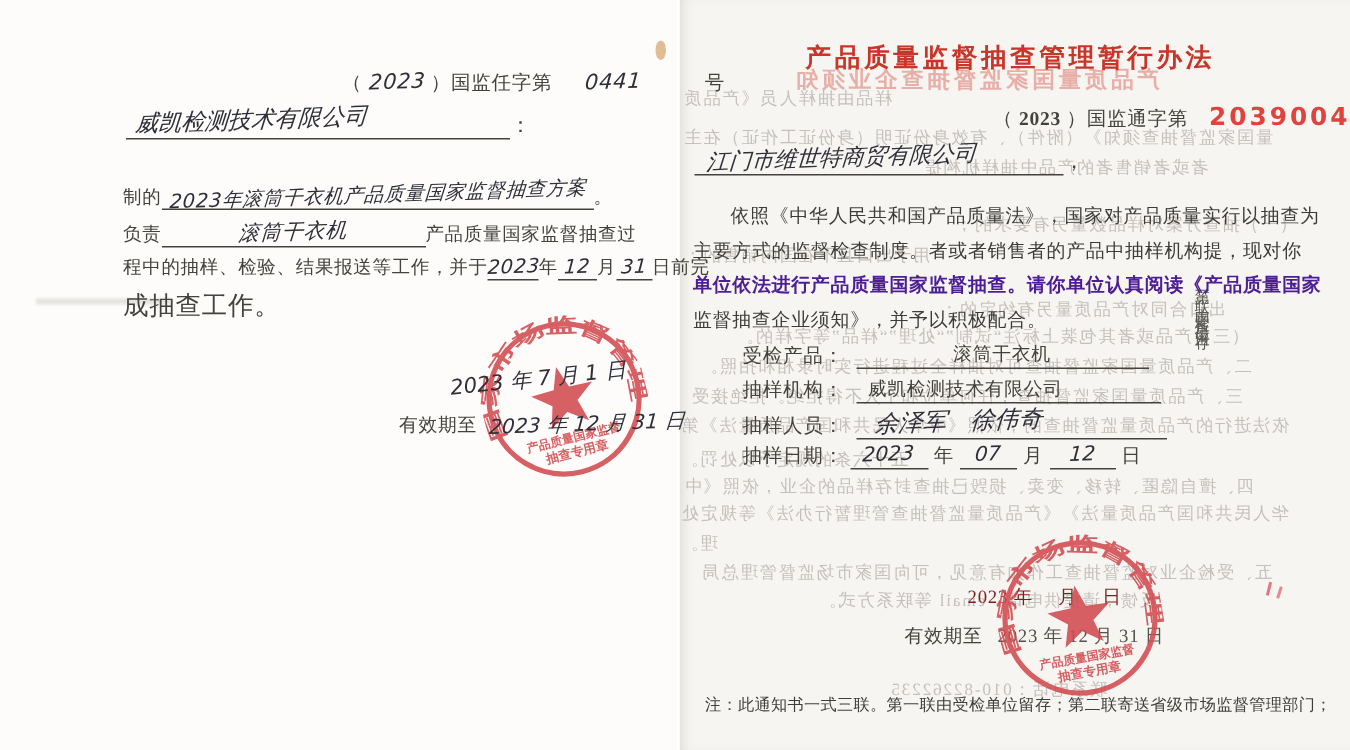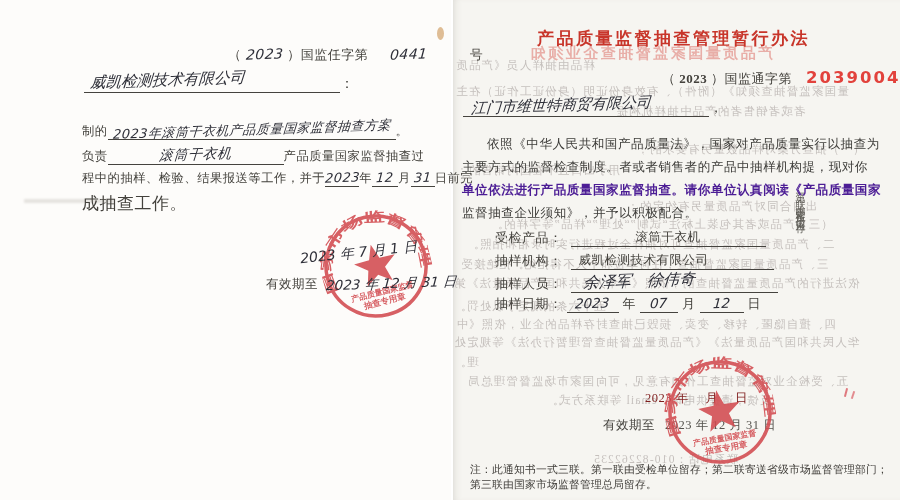--- a/index.html
+++ b/index.html
@@ -163,18 +163,17 @@
       <path id="arcR" d="M 12.7,70.4 A 45,45 0 1 1 97.3,70.4" fill="none"></path>
       <text font-size="13" fill="#d24b50" font-weight="bold" font-family="Liberation Sans, sans-serif">
         <textPath href="#arcR" textLength="212" lengthAdjust="spacingAndGlyphs">国家市场监督管理总局</textPath>
       </text>
       <polygon points="55,33 60.3,47.7 75.9,48.2 63.6,57.8 67.9,72.8 55,64 42.1,72.8 46.4,57.8 34.1,48.2 49.7,47.7" fill="#d24b50"></polygon>
       <text x="55" y="84" text-anchor="middle" font-size="8" fill="#d24b50" font-weight="bold" font-family="Liberation Sans, sans-serif">产品质量国家监督</text>
       <text x="55" y="94" text-anchor="middle" font-size="8.5" fill="#d24b50" font-weight="bold" font-family="Liberation Sans, sans-serif">抽查专用章</text>
     </svg>
 
     <div class="abs print-sm fg" style="left:17px;top:463px;">注：此通知书一式三联。第一联由受检单位留存；第二联寄送省级市场监督管理部门；</div>
-    <div class="abs print-sm fg" style="left:17px;top:478px;">第三联由国家市场监督管理总局留存。</div>
 
     <div class="abs" style="left:392px;top:388px;width:2px;height:9px;background:#d5444e;opacity:.7;transform:rotate(14deg);"></div>
     <div class="abs" style="left:399px;top:391px;width:2px;height:8px;background:#d5444e;opacity:.6;transform:rotate(18deg);"></div>
   </div>
 </div>
 
 </body></html>

